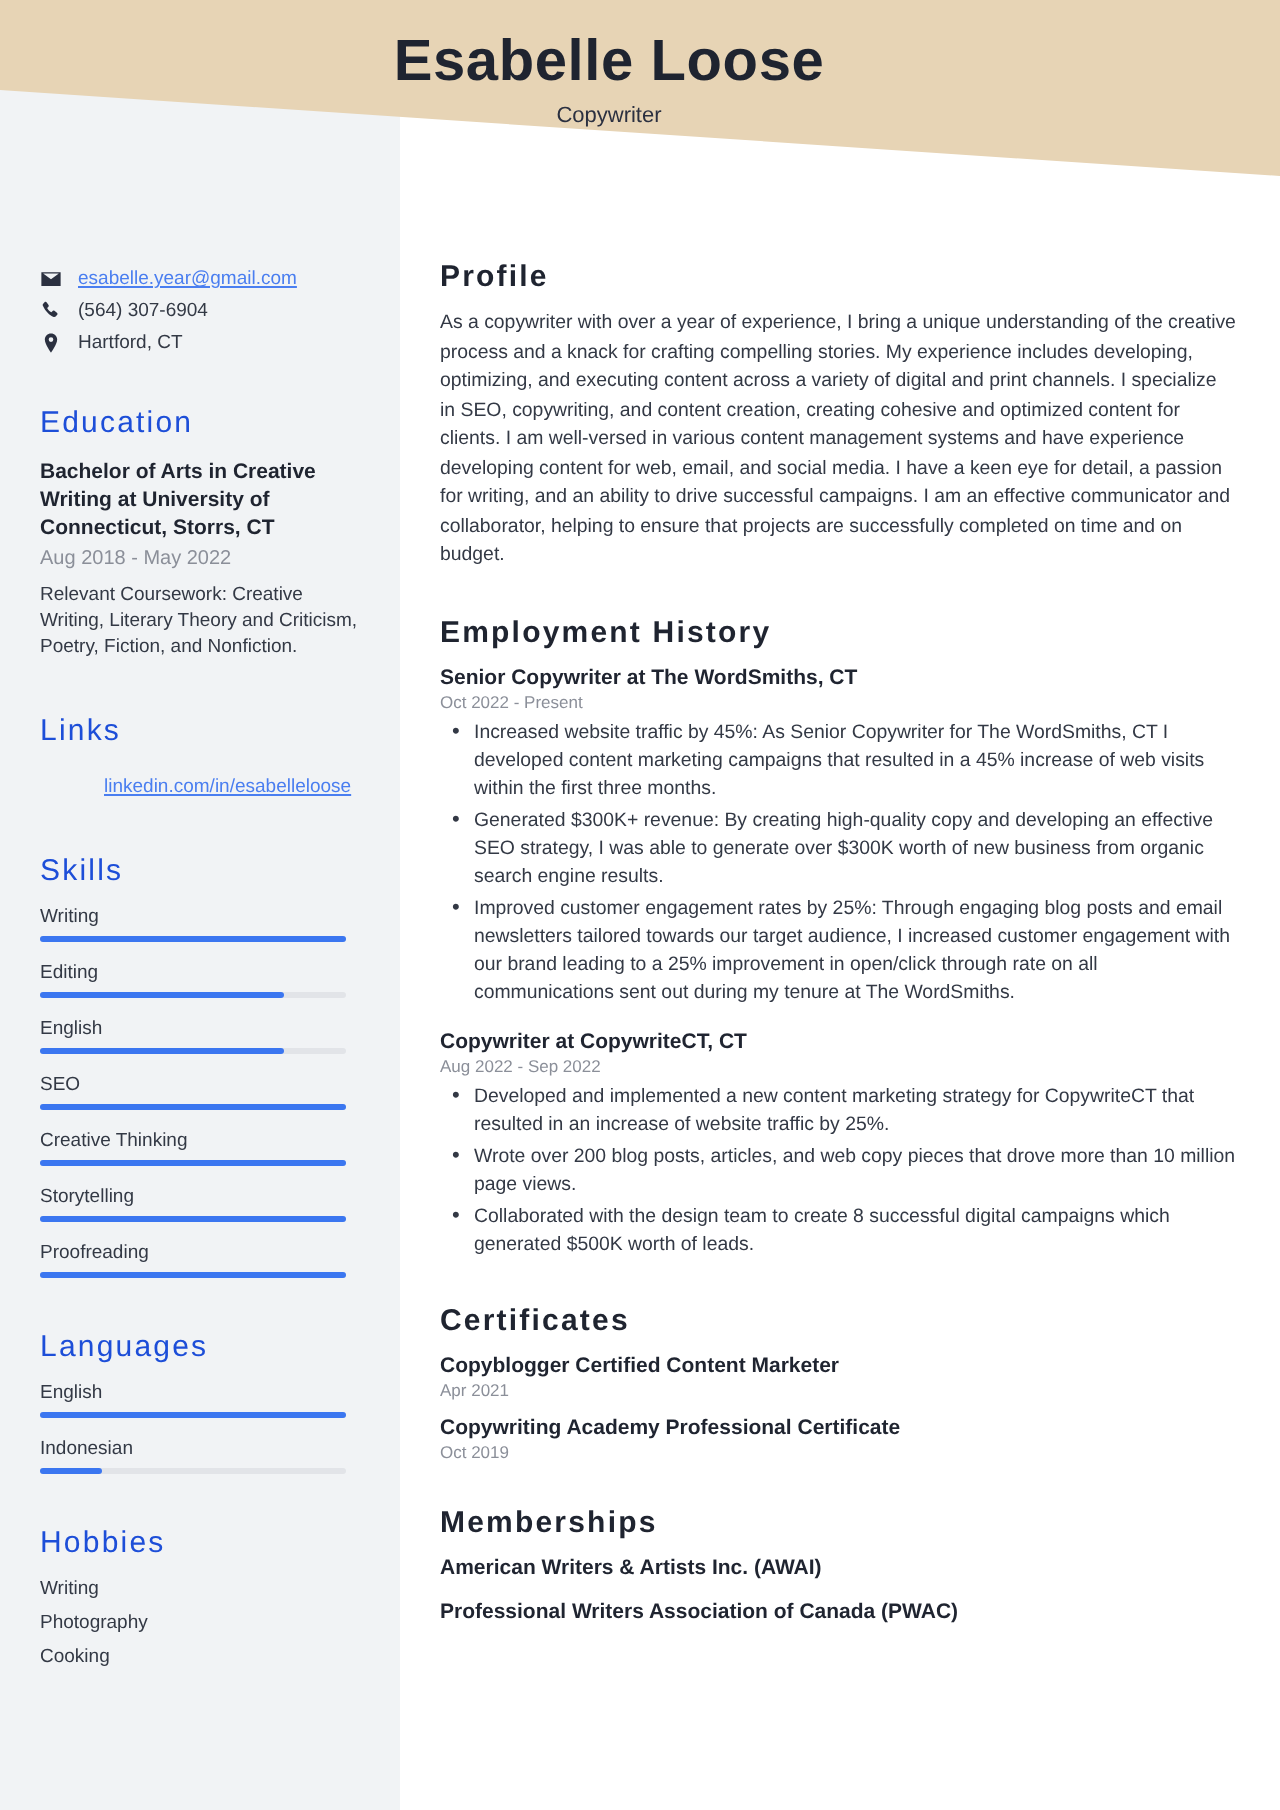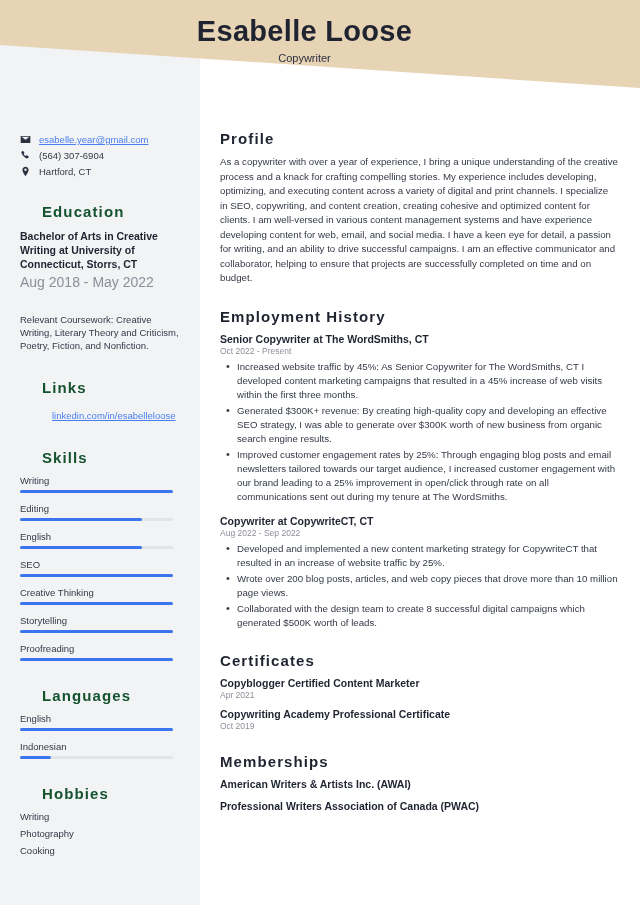--- a/index.html
+++ b/index.html
@@ -100,39 +100,38 @@
   .contact-icon svg { display: block; }
   .contact-link {
     color: #4a7ef0;
     text-decoration: underline;
     font-size: 9.5px;
   }
 
   
   .side-h {
     font-size: 15px;
-    font-weight: bold;
-    color: #14532d;
+    font-weight: normal;
+    color: #1d4ed8;
     letter-spacing: 1.1px;
     margin-top: 26px;
     margin-bottom: 9px;
-    margin-left: 22px;
   }
 
   .edu-degree {
     font-size: 10.5px;
     font-weight: bold;
     color: #1f2430;
     line-height: 1.35;
   }
   .edu-date {
-    font-size: 14px;
+    font-size: 10px;
     color: #8b8f99;
     margin-top: 2px;
-    margin-bottom: 23px;
+    margin-bottom: 6px;
   }
   .edu-desc {
     font-size: 9.5px;
     color: #333945;
     line-height: 1.42;
   }
 
   .link-item {
     font-size: 9.5px;
     color: #4a7ef0;

